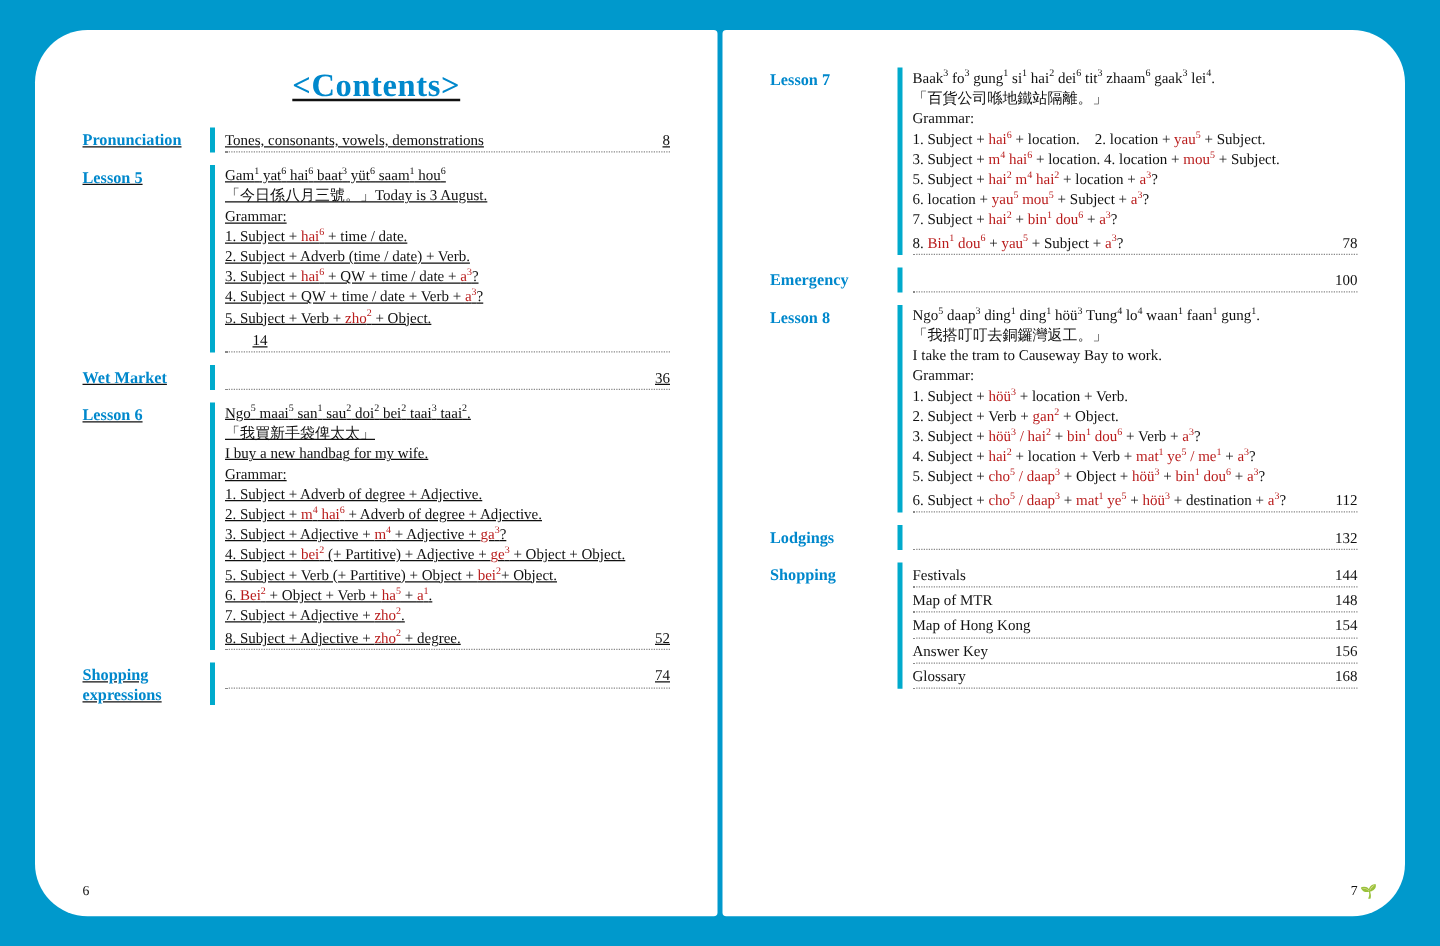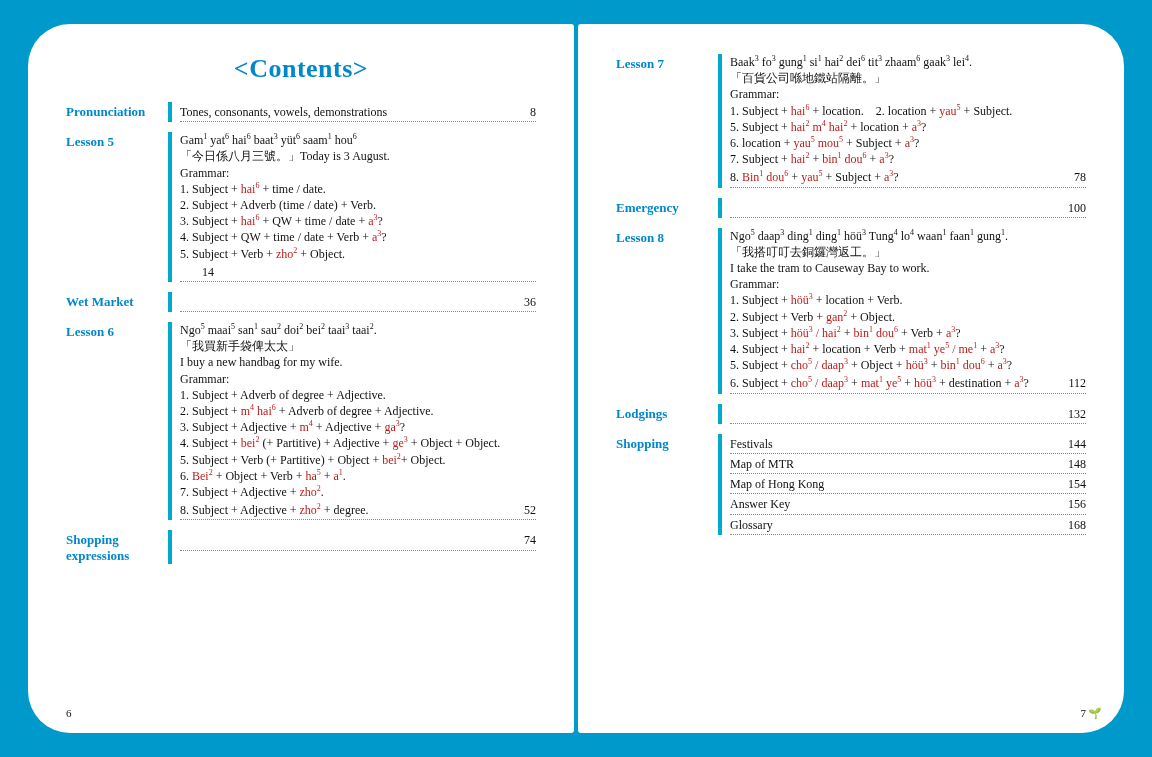--- a/index.html
+++ b/index.html
@@ -21,21 +21,21 @@
   }
   .page {
     background: #fff;
     flex: 1;
     position: relative;
     padding: 30px 38px 24px 38px;
     box-sizing: border-box;
     font-size: 12px;
     color: #111;
   }
-  .page.left { border-radius: 42px 3px 3px 42px; }
+  .page.left { border-radius: 42px 3px 3px 42px; text-decoration: underline; }
   .page.right { border-radius: 3px 42px 42px 3px; }
   .title {
     text-align: center;
     color: #0088cc;
     font-weight: bold;
     font-size: 26px;
     margin-bottom: 18px;
     letter-spacing: 0.5px;
   }
   .entry {
@@ -179,20 +179,21 @@
   <div class="page right">
     <div id="right-entries">
         <div class="entry">
           <div class="label">Lesson 7</div>
           <div class="vbar"></div>
           <div class="content">
             <span class="line">Baak<sup>3</sup> fo<sup>3</sup> gung<sup>1</sup> si<sup>1</sup> hai<sup>2</sup> dei<sup>6</sup> tit<sup>3</sup> zhaam<sup>6</sup> gaak<sup>3</sup> lei<sup>4</sup>.</span>
             <span class="line">「百貨公司喺地鐵站隔離。」</span>
             <span class="line">Grammar:</span>
             <span class="line">1. Subject + <span class="hi">hai<sup>6</sup></span> + location.&nbsp;&nbsp;&nbsp;&nbsp;2. location + <span class="hi">yau<sup>5</sup></span> + Subject.</span>
+            <span class="line">3. Subject + <span class="hi">m<sup>4</sup> hai<sup>6</sup></span> + location. 4. location + <span class="hi">mou<sup>5</sup></span> + Subject.</span>
             <span class="line">5. Subject + <span class="hi">hai<sup>2</sup> m<sup>4</sup> hai<sup>2</sup></span> + location + <span class="hi">a<sup>3</sup></span>?</span>
             <span class="line">6. location + <span class="hi">yau<sup>5</sup> mou<sup>5</sup></span> + Subject + <span class="hi">a<sup>3</sup></span>?</span>
             <span class="line">7. Subject + <span class="hi">hai<sup>2</sup></span> + <span class="hi">bin<sup>1</sup> dou<sup>6</sup></span> + <span class="hi">a<sup>3</sup></span>?</span>
             <div class="row">
               <span class="rtext">8. <span class="hi">Bin<sup>1</sup> dou<sup>6</sup></span> + <span class="hi">yau<sup>5</sup></span> + Subject + <span class="hi">a<sup>3</sup></span>?</span>
               <span class="pg">78</span>
             </div>
           </div>
         </div>
         <div class="entry">

